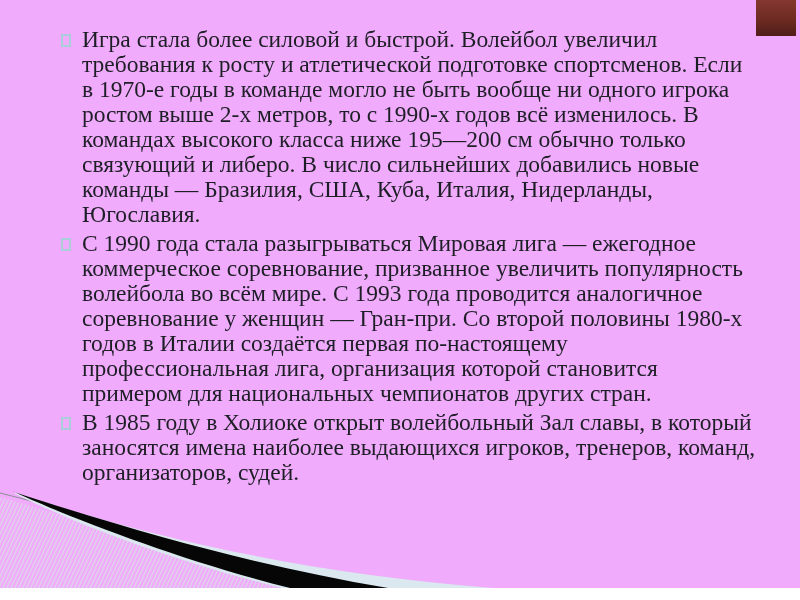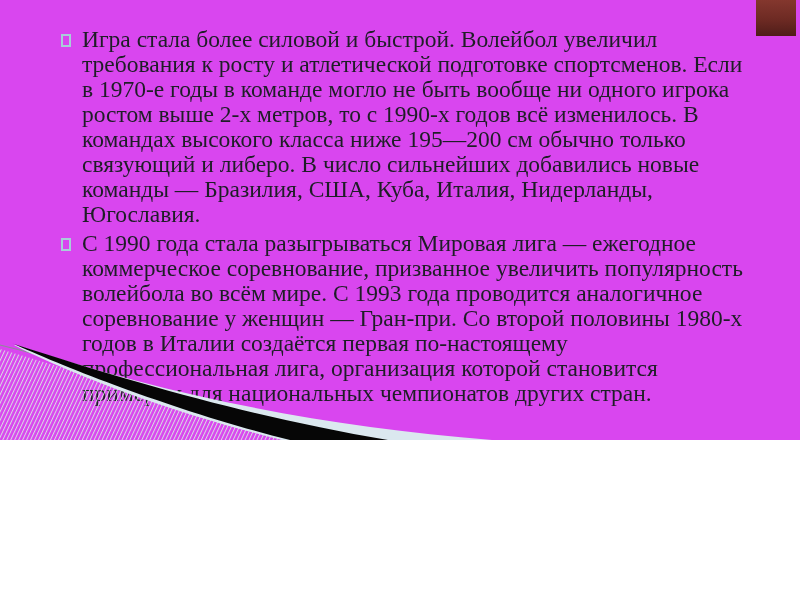--- a/index.html
+++ b/index.html
@@ -5,22 +5,22 @@
   html, body {
     margin: 0;
     padding: 0;
     width: 800px;
     height: 600px;
     background: #ffffff;
   }
   .slide {
     position: relative;
     width: 800px;
-    height: 440px;
-    background: #d946ef;
+    height: 588px;
+    background: #f0abfc;
     overflow: hidden;
     font-family: "Liberation Serif", "DejaVu Serif", serif;
   }
   
   .accent-tab {
     position: absolute;
     top: 0;
     right: 4px;
     width: 40px;
     height: 36px;
@@ -70,20 +70,24 @@
 
   <div class="content">
     <div class="bullet-item">
       <span class="bullet-square"></span>
       <span>Игра стала более силовой и быстрой. Волейбол увеличил требования к росту и атлетической подготовке спортсменов. Если в 1970-е годы в команде могло не быть вообще ни одного игрока ростом выше 2-х метров, то с 1990-х годов всё изменилось. В командах высокого класса ниже 195—200 см обычно только связующий и либеро. В число сильнейших добавились новые команды — Бразилия, США, Куба, Италия, Нидерланды, Югославия.</span>
     </div>
     <div class="bullet-item">
       <span class="bullet-square"></span>
       <span>С 1990 года стала разыгрываться Мировая лига — ежегодное коммерческое соревнование, призванное увеличить популярность волейбола во всём мире. С 1993 года проводится аналогичное соревнование у женщин — Гран-при. Со второй половины 1980-х годов в Италии создаётся первая по-настоящему профессиональная лига, организация которой становится примером для национальных чемпионатов других стран.</span>
     </div>
+    <div class="bullet-item">
+      <span class="bullet-square"></span>
+      <span>В 1985 году в Холиоке открыт волейбольный Зал славы, в который заносятся имена наиболее выдающихся игроков, тренеров, команд, организаторов, судей.</span>
+    </div>
   </div>
 
   <svg class="footer-art" viewBox="0 490 800 110" width="800" height="110" preserveAspectRatio="none">
     <defs>
       <pattern id="pinstripe" width="3.6" height="8" patternUnits="userSpaceOnUse" patternTransform="rotate(25)">
         <rect x="0" y="0" width="1" height="8" fill="#d9dee2"></rect>
       </pattern>
     </defs>
 
     <path d="M0,509 C 80,532 180,565 298,600 L 0,600 Z" fill="url(#pinstripe)"></path>

